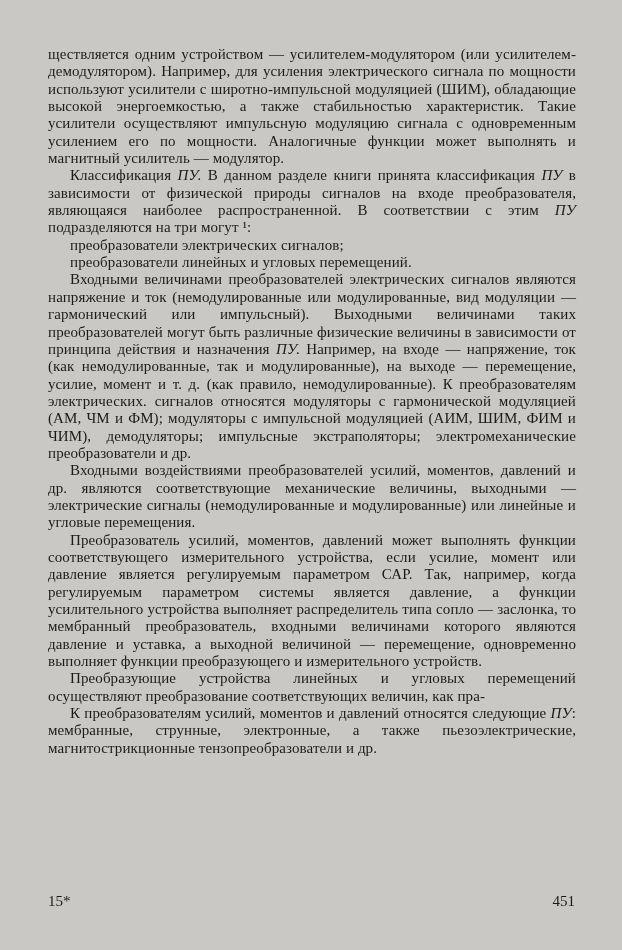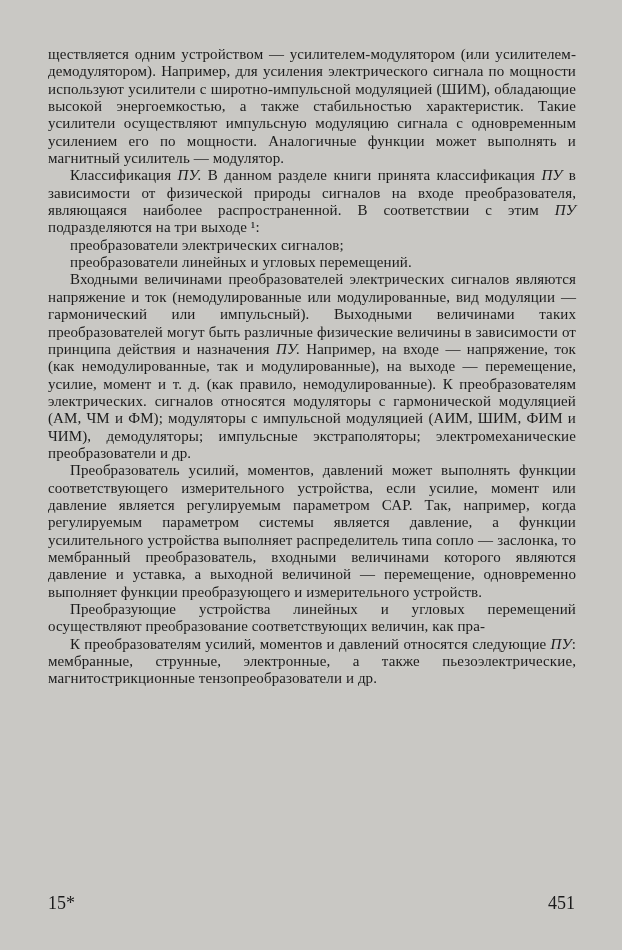--- a/index.html
+++ b/index.html
@@ -40,33 +40,34 @@
     padding-left: 24px;
     text-align: left;
   }
   .footer {
     position: absolute;
     left: 48px;
     top: 893px;
     width: 527px;
     display: flex;
     justify-content: space-between;
-    font-size: 18px;
+    font-size: 15px;
   }
 </style>
 </head>
 <body>
 
 <div class="page">
   <div class="text-block">
       <p class="para"><span>ществляется одним устройством — усилителем-модулятором (или усилителем-демодулятором). Например, для усиления электрического сигнала по мощности используют усилители с широтно-импульсной модуляцией (ШИМ), обладающие высокой энергоемкостью, а также стабильностью характеристик. Такие усилители осуществляют импульсную модуляцию сигнала с одновременным усилением его по мощности. Аналогичные функции может выполнять и магнитный усилитель — модулятор.</span></p>
-      <p class="para indent"><span class="b">Классификация </span><span class="b i">ПУ.</span><span> В данном разделе книги принята классификация </span><span class="i">ПУ</span><span> в зависимости от физической природы сигналов на входе преобразователя, являющаяся наиболее распространенной. В соответствии с этим </span><span class="i">ПУ</span><span> подразделяются на три выходе ¹:</span></p>
+      <p class="para indent"><span class="b">Классификация </span><span class="b i">ПУ.</span><span> В данном разделе книги принята классификация </span><span class="i">ПУ</span><span> в зависимости от физической природы сигналов на входе преобразователя, являющаяся наиболее распространенной. В соответствии с этим </span><span class="i">ПУ</span><span> подразделяются на три могут ¹:</span></p>
       <p class="para indent"><span>преобразователи электрических сигналов;</span></p>
       <p class="para indent"><span>преобразователи линейных и угловых перемещений.</span></p>
       <p class="para indent"><span>Входными величинами преобразователей электрических сигналов являются напряжение и ток (немодулированные или модулированные, вид модуляции — гармонический или импульсный). Выходными величинами таких преобразователей могут быть различные физические величины в зависимости от принципа действия и назначения </span><span class="i">ПУ.</span><span> Например, на входе — напряжение, ток (как немодулированные, так и модулированные), на выходе — перемещение, усилие, момент и т. д. (как правило, немодулированные). К преобразователям электрических. сигналов относятся модуляторы с гармонической модуляцией (АМ, ЧМ и ФМ); модуляторы с импульсной модуляцией (АИМ, ШИМ, ФИМ и ЧИМ), демодуляторы; импульсные экстраполяторы; электромеханические преобразователи и др.</span></p>
+      <p class="para indent"><span>Входными воздействиями преобразователей усилий, моментов, давлений и др. являются соответствующие механические величины, выходными — электрические сигналы (немодулированные и модулированные) или линейные и угловые перемещения.</span></p>
       <p class="para indent"><span>Преобразователь усилий, моментов, давлений может выполнять функции соответствующего измерительного устройства, если усилие, момент или давление является регулируемым параметром САР. Так, например, когда регулируемым параметром системы является давление, а функции усилительного устройства выполняет распределитель типа сопло — заслонка, то мембранный преобразователь, входными величинами которого являются давление и уставка, а выходной величиной — перемещение, одновременно выполняет функции преобразующего и измерительного устройств.</span></p>
       <p class="para indent"><span>Преобразующие устройства линейных и угловых перемещений осуществляют преобразование соответствующих величин, как пра-</span></p>
       <p class="para indent"><span>К преобразователям усилий, моментов и давлений относятся следующие </span><span class="i">ПУ</span><span>: мембранные, струнные, электронные, а также пьезоэлектрические, магнитострикционные тензопреобразователи и др.</span></p>
     </div>
   <div class="footer">
     <span>15*</span>
     <span>451</span>
   </div>
 </div>
 

